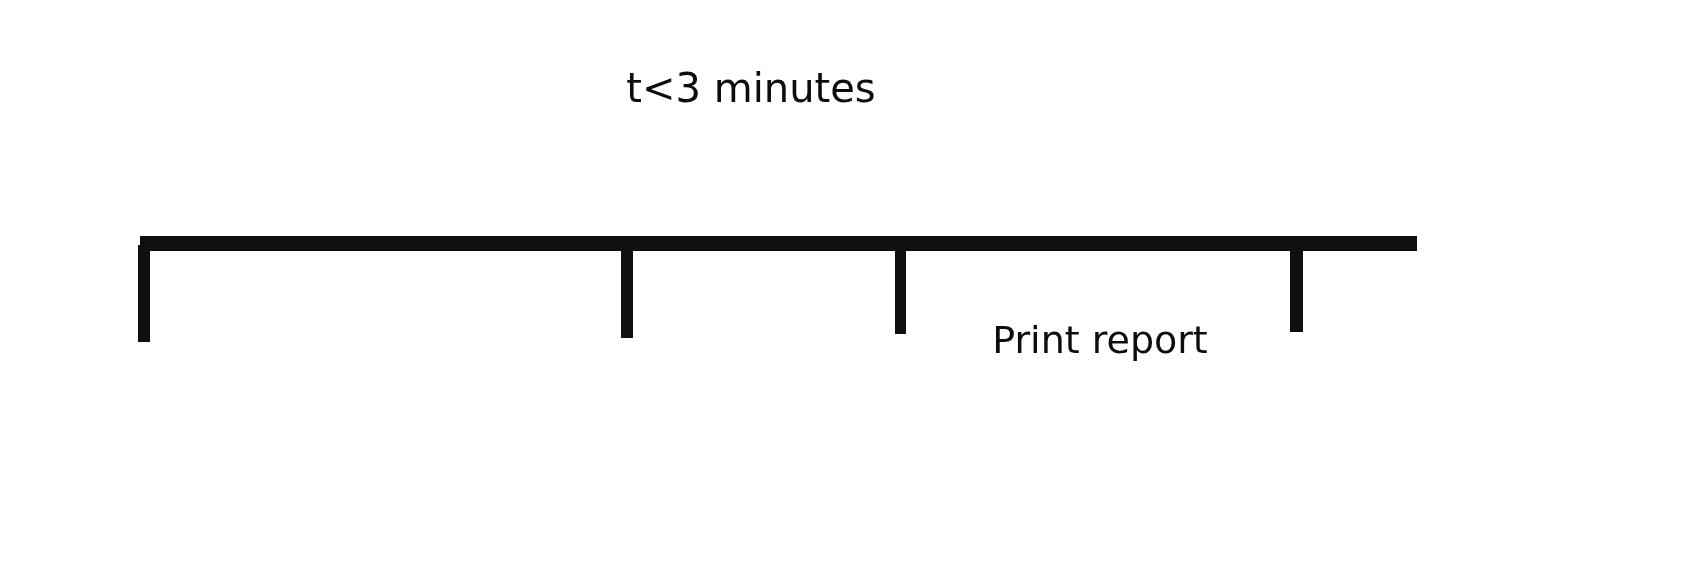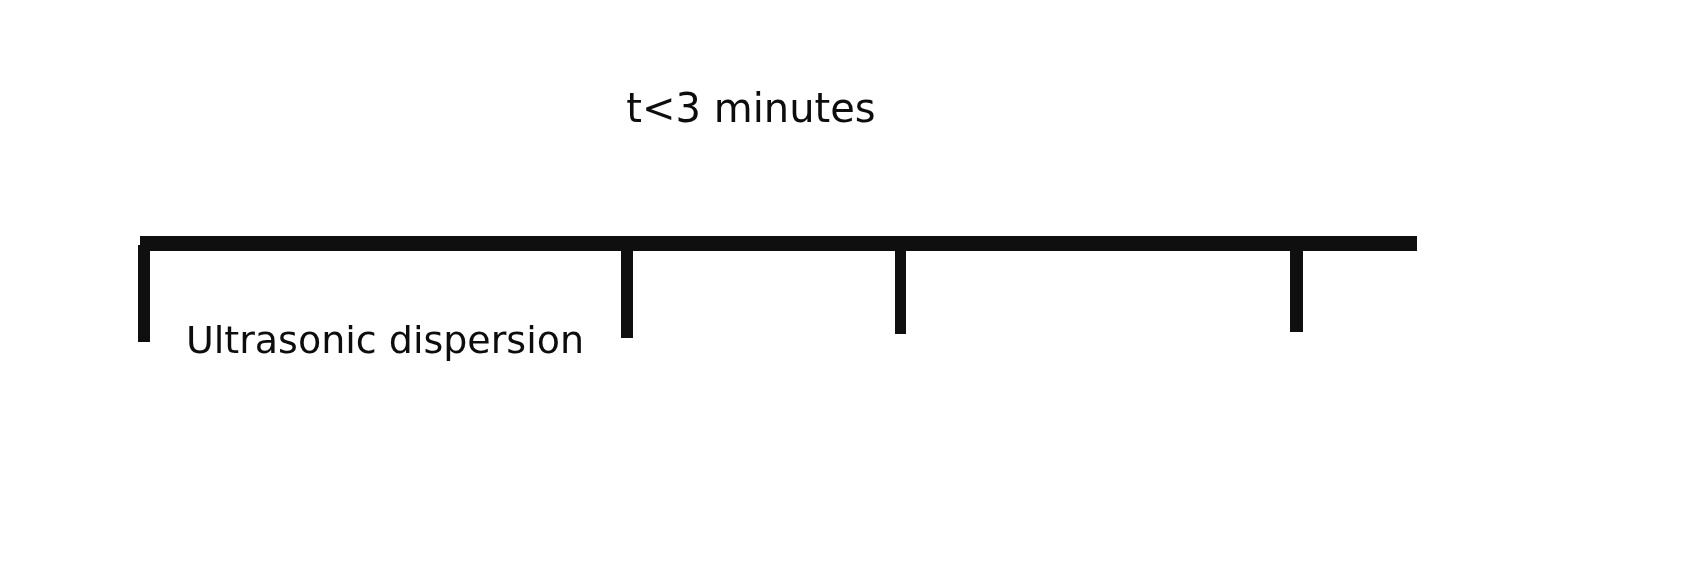--- a/index.html
+++ b/index.html
@@ -15,21 +15,21 @@
     width: 1700px;
     height: 568px;
     background: #ffffff;
     overflow: hidden;
   }
 
   
   .timeline-title {
     position: absolute;
     left: 0;
-    top: 88px;
+    top: 68px;
     width: 1502px;
     text-align: center;
     font-size: 40px;
     line-height: 1.0;
     color: #0d0d0d;
     font-family: "DejaVu Sans", "Liberation Sans", sans-serif;
     white-space: nowrap;
   }
 
   
@@ -99,15 +99,15 @@
 
   <div class="timeline-title">t&lt;3 minutes</div>
 
   <div class="timeline-axis"></div>
 
   <div class="tick tick-start"></div>
   <div class="tick tick-div-1"></div>
   <div class="tick tick-div-2"></div>
   <div class="tick tick-end"></div>
 
-  <div class="seg-label seg-label-0">Ultrasonic dispersion</div>
+  <div class="seg-label seg-label-2">Print report</div>
 
 </div>
 
 </body></html>

